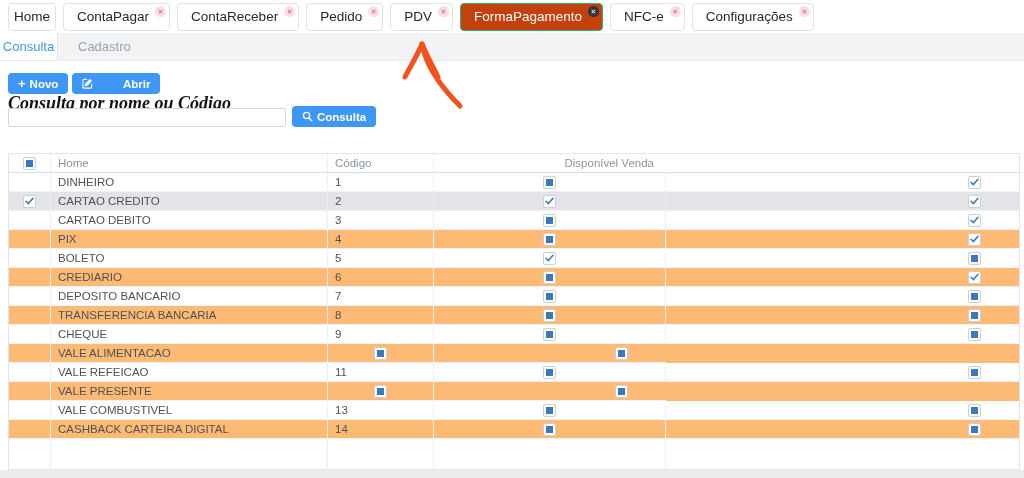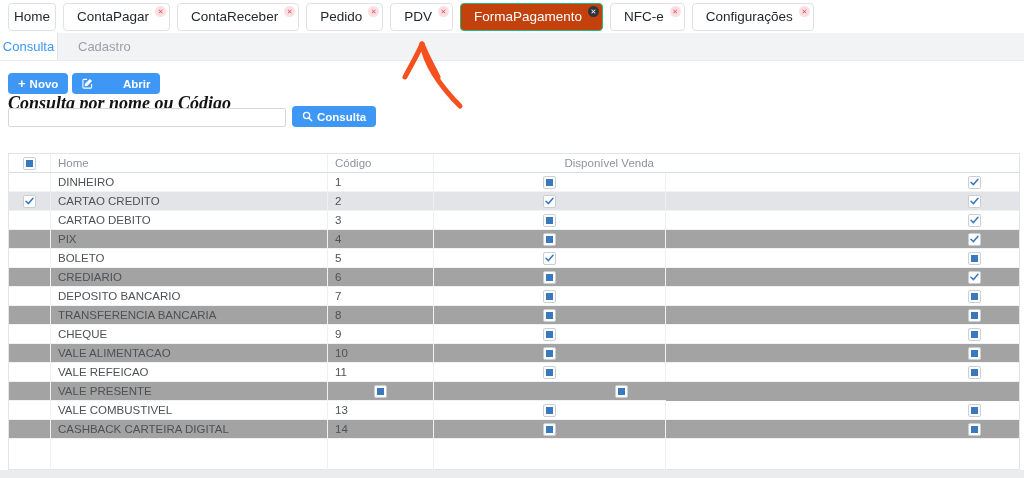--- a/index.html
+++ b/index.html
@@ -49,21 +49,21 @@
   .tgrid{display:grid;grid-template-columns:42px 277px 106px 232px auto;}
   .thead{height:18px;border-bottom:1px solid #d9dee3;}
   .hc{display:flex;align-items:center;font-size:11.5px;color:#8b949d;box-sizing:border-box;
       border-right:1px solid #eef1f3;overflow:hidden;}
   .hc:last-child{border-right:none;}
   .hc.hnome,.hc.hcod{padding-left:7px;}
   .hc.hchk{justify-content:center;}
   .hc.hven{justify-content:flex-end;padding-right:12px;}
   .hc.hsel{justify-content:center;}
   .trow{height:19px;cursor:pointer;}
-  .trow.stripe{background:#a3a3a3;}
+  .trow.stripe{background:#fdba74;}
   .trow.selected{background:#e3e4e7;}
   .cell{display:flex;align-items:center;font-size:11.5px;color:#4d5256;box-sizing:border-box;
         border-right:1px solid #eef1f3;border-bottom:1px solid #f0f2f4;overflow:hidden;
         white-space:nowrap;}
   .cell:last-child{border-right:none;}
   .cnome,.ccod{padding-left:7px;}
   .csel{justify-content:center;}
   .cchk{justify-content:center;}
   .cven{justify-content:flex-end;padding-right:38px;}
   .tfiller{height:31px;}
@@ -292,21 +292,20 @@
           </div>
           <div class="cell cven">
             <span class="cbx">
               <span class="sq"></span>
             </span>
           </div>
         </div>
         <div class="tgrid trow stripe">
           <div class="cell csel"></div>
           <div class="cell cnome">VALE ALIMENTACAO</div>
-          <div class="cell ccod">10</div>
           <div class="cell cchk">
             <span class="cbx">
               <span class="sq"></span>
             </span>
           </div>
           <div class="cell cven">
             <span class="cbx">
               <span class="sq"></span>
             </span>
           </div>

